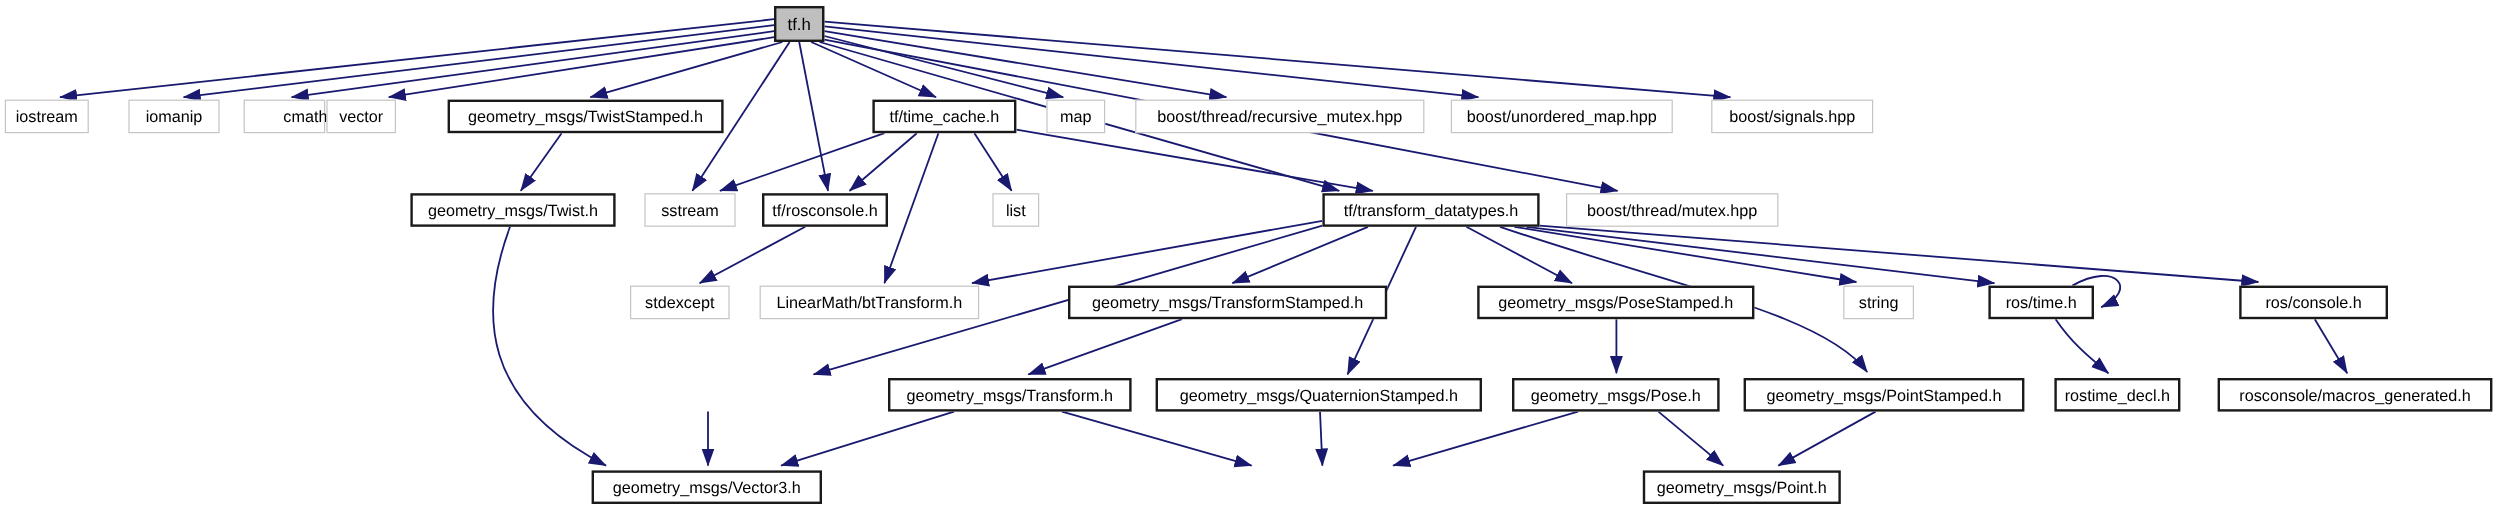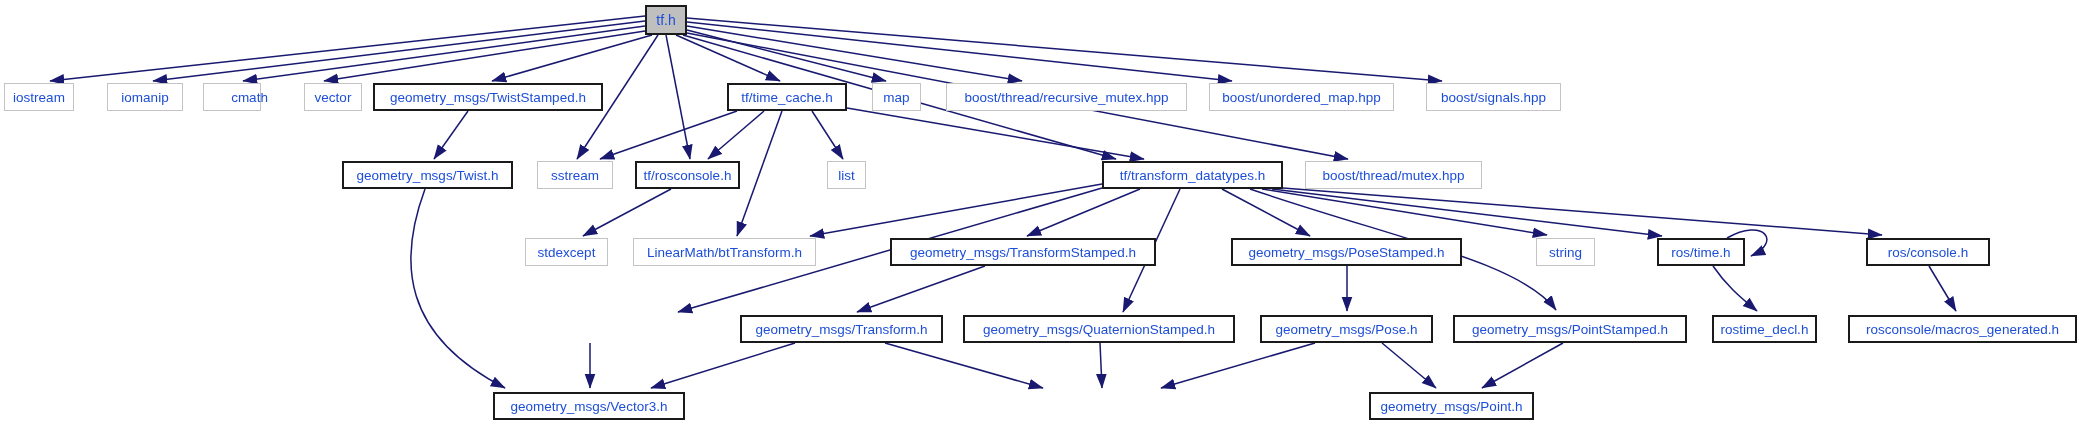--- a/index.html
+++ b/index.html
@@ -1,21 +1,21 @@
 <!DOCTYPE html>
 <html><head>
 <meta charset="utf-8">
 <style>
   html,body{margin:0;padding:0;background:#ffffff;}
   .graph{position:relative;width:2081px;height:427px;background:#ffffff;
          font-family:"Liberation Sans","DejaVu Sans",sans-serif;}
   .graph svg{position:absolute;left:0;top:0;z-index:1;}
   .node{position:absolute;z-index:2;box-sizing:border-box;background:#ffffff;
         display:flex;align-items:center;justify-content:center;
-        font-size:13.5px;color:#1d4ed8;white-space:nowrap;height:28px;}
+        font-size:13.5px;color:#000000;white-space:nowrap;height:28px;}
   .node.plain{border:1px solid #c4c4c4;}
   .node.bold{border:2px solid #1a1a1a;}
   .node.root{background:#bfbfbf;border:2px solid #1a1a1a;height:30px;font-size:14px;}
   .edge{stroke:#191970;stroke-width:1.5;fill:none;}
 </style>
 </head>
 <body>
 
 <div class="graph">
 
@@ -67,22 +67,22 @@
     <path class="edge" marker-end="url(#arrow)" d="M1100,343 L1102,388"></path>
     <path class="edge" marker-end="url(#arrow)" d="M1315,343 L1161,388"></path>
     <path class="edge" marker-end="url(#arrow)" d="M1382,343 L1436,388"></path>
     <path class="edge" marker-end="url(#arrow)" d="M1563,343 L1482,388"></path>
   </svg>
 
   <div class="node root" style="left:645px;top:5px;width:42px;">tf.h</div>
 
   <div class="node plain" style="left:4px;top:83px;width:70px;">iostream</div>
   <div class="node plain" style="left:107px;top:83px;width:76px;">iomanip</div>
-  <div class="node plain" style="left:203px;top:83px;width:58px;padding-left:35px;">cmath</div>
-  <div class="node plain" style="left:304px;top:83px;width:58px;">vector</div>
+  <div class="node plain" style="left:203px;top:83px;width:68px;padding-left:35px;">cmath</div>
+  <div class="node plain" style="left:272px;top:83px;width:58px;">vector</div>
   <div class="node bold" style="left:373px;top:83px;width:230px;">geometry_msgs/TwistStamped.h</div>
   <div class="node bold" style="left:727px;top:83px;width:120px;">tf/time_cache.h</div>
   <div class="node plain" style="left:872px;top:83px;width:49px;">map</div>
   <div class="node plain" style="left:946px;top:83px;width:241px;">boost/thread/recursive_mutex.hpp</div>
   <div class="node plain" style="left:1209px;top:83px;width:185px;">boost/unordered_map.hpp</div>
   <div class="node plain" style="left:1426px;top:83px;width:135px;">boost/signals.hpp</div>
 
   <div class="node bold" style="left:342px;top:161px;width:171px;">geometry_msgs/Twist.h</div>
   <div class="node plain" style="left:537px;top:161px;width:76px;">sstream</div>
   <div class="node bold" style="left:635px;top:161px;width:105px;">tf/rosconsole.h</div>

